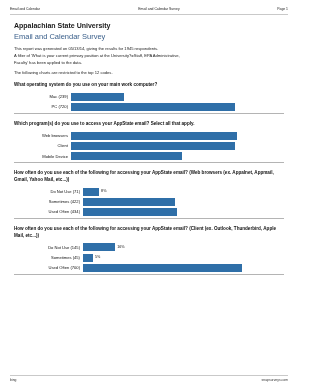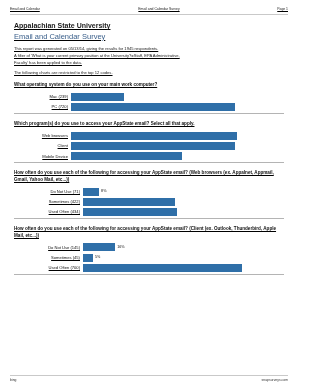--- a/index.html
+++ b/index.html
@@ -13,21 +13,20 @@
     font-family: "Liberation Sans", sans-serif;
     color: #000000;
     overflow: hidden;
   }
   .page {
     position: relative;
     width: 298px;
     height: 386px;
     background: #ffffff;
     box-sizing: border-box;
-    text-decoration: underline;
   }
   .header {
     display: flex;
     justify-content: space-between;
     align-items: baseline;
     font-size: 3.4px;
     color: #222;
     padding: 7px 10px 0 10px;
   }
   .header .h-center {

